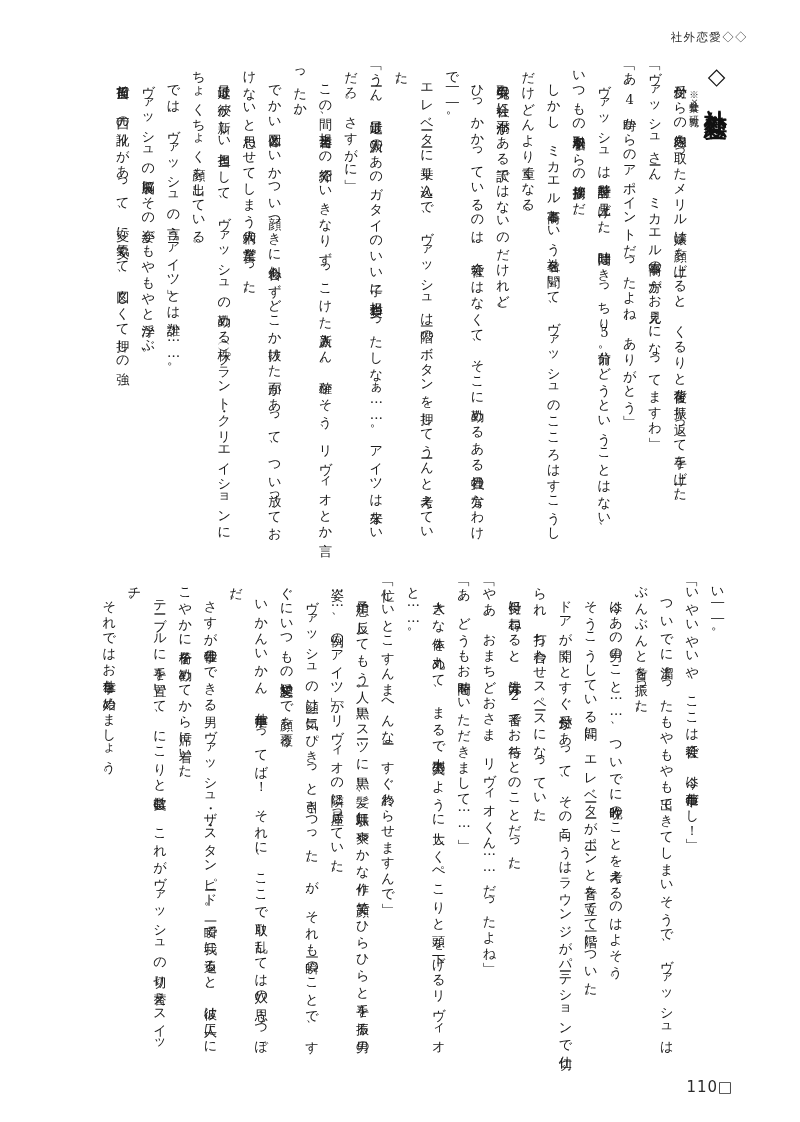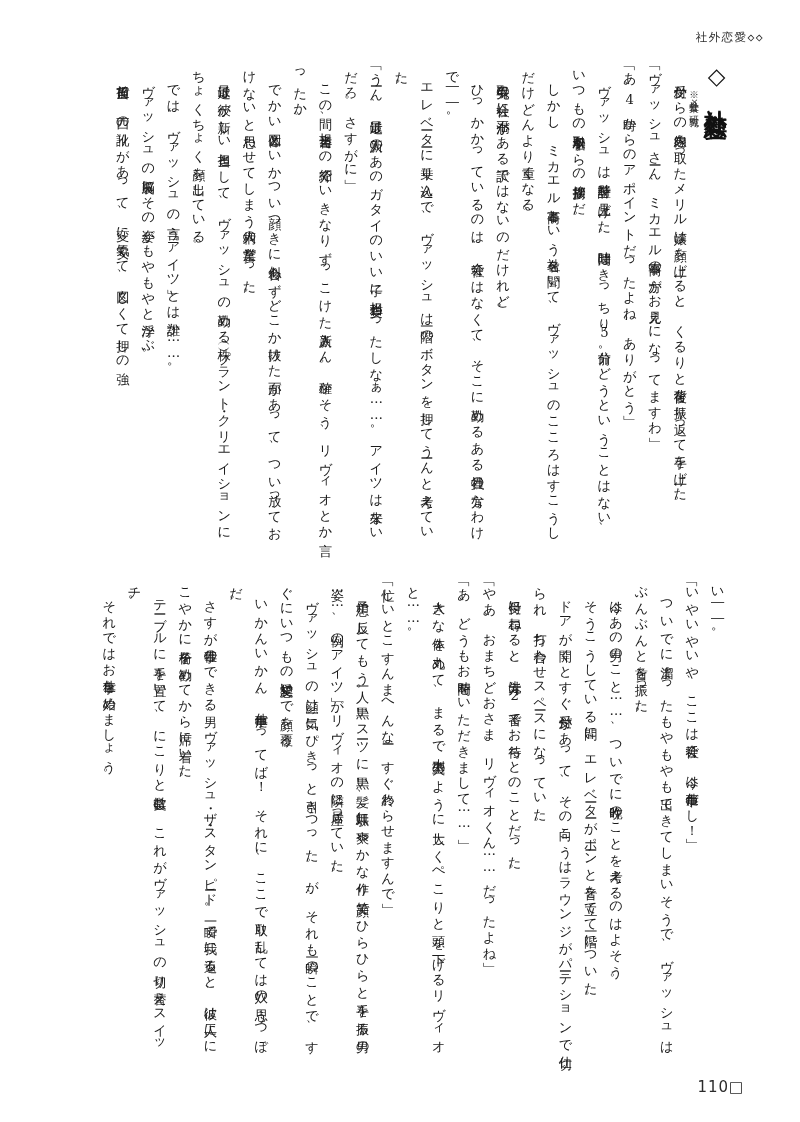--- a/index.html
+++ b/index.html
@@ -21,34 +21,34 @@
     inset: 0;
     width: 800px;
     height: 1122px;
     background: #ffffff;
   }
 
   
   .running-header {
     position: absolute;
     top: 30px;
-    right: 36px;
+    right: 52px;
     font-size: 11.5px;
     letter-spacing: 0.12em;
     color: #2b2b2b;
     white-space: nowrap;
-    font-family: Liberation Mono, monospace;
+    font-family: Liberation Sans, sans-serif;
     margin-left: 27px;
   }
 
   
   .page-number {
     position: absolute;
     bottom: 26px;
-    right: 56px;
+    right: 67px;
     font-size: 15px;
     letter-spacing: 0.06em;
     color: #2b2b2b;
     font-family: "DejaVu Sans", "Liberation Sans", sans-serif;
   }
 
   
   .vblock {
     position: absolute;
     writing-mode: vertical-rl;

